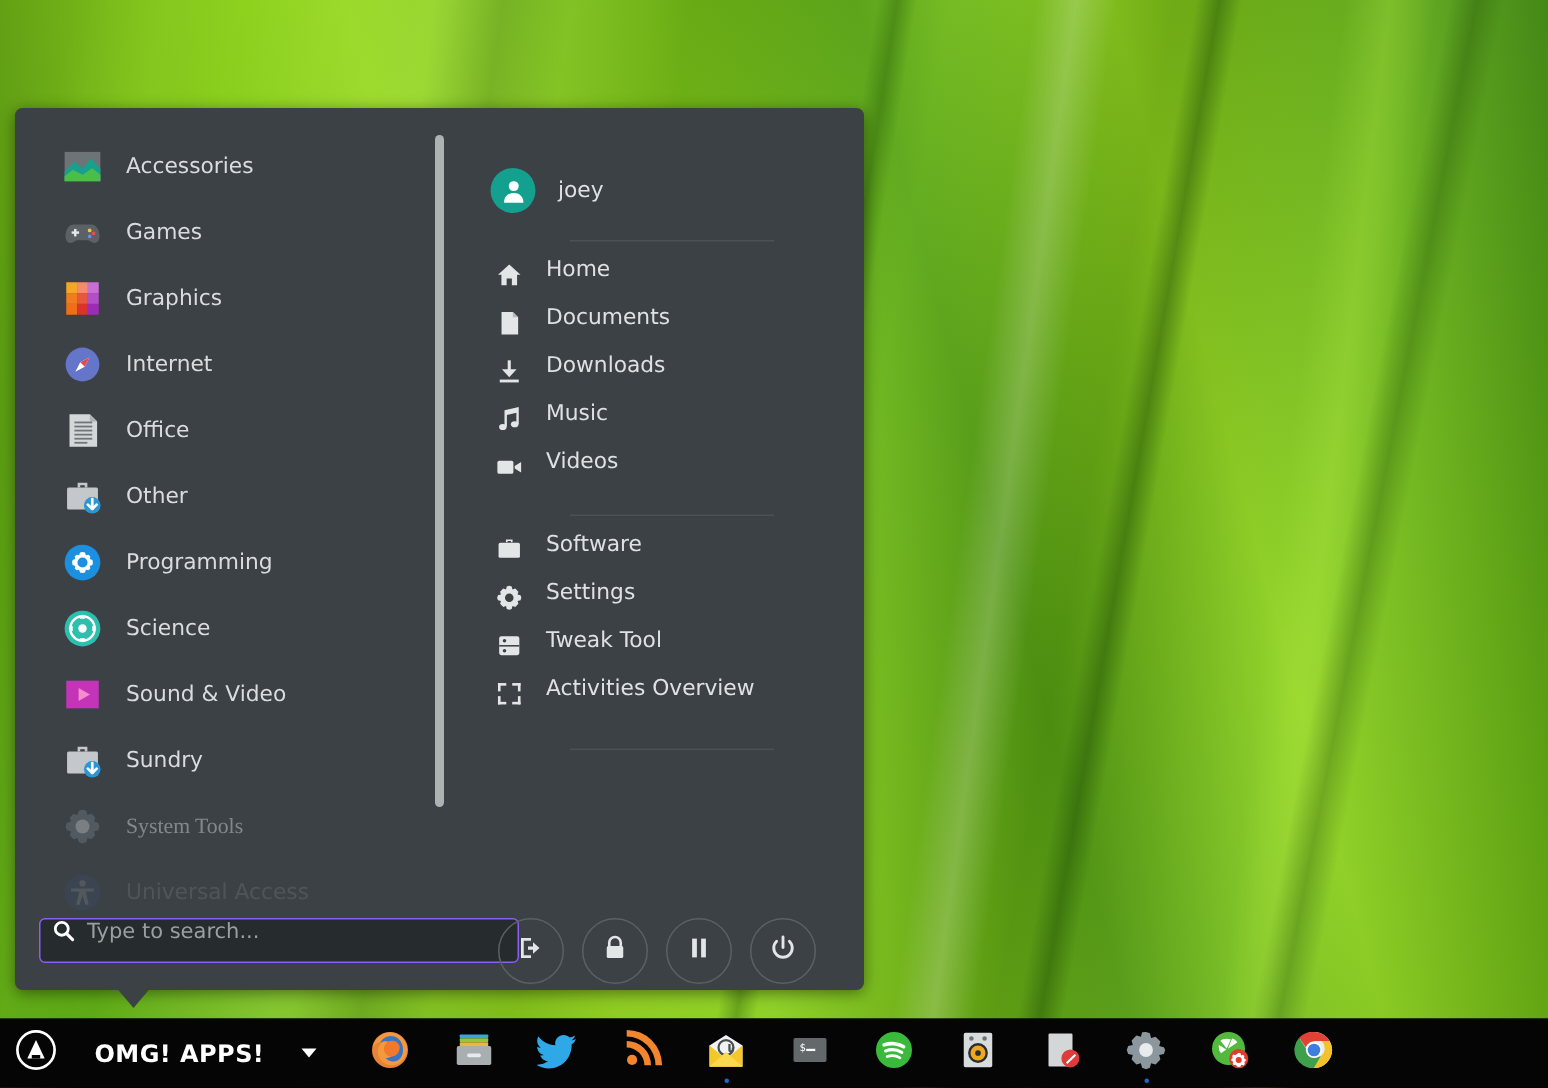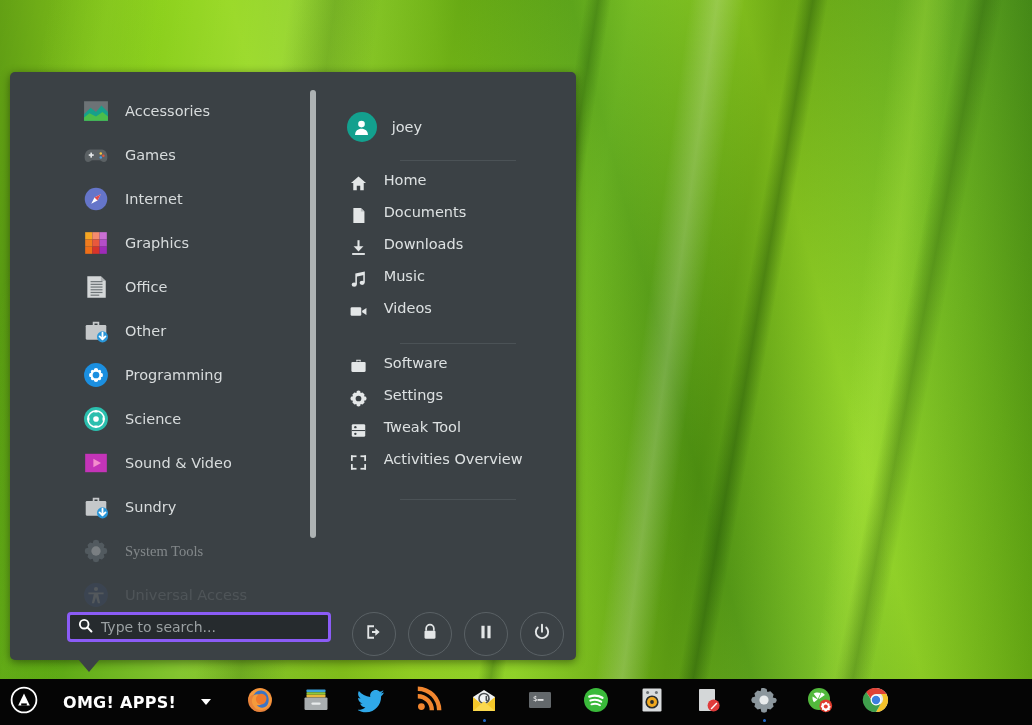--- a/index.html
+++ b/index.html
@@ -51,21 +51,20 @@
     border-left: 11px solid transparent;
     border-right: 11px solid transparent;
     border-top: 13px solid #3b4145;
   }
 
   
   #category-pane {
     position: relative;
     width: 295px; height: 100%;
     padding-top: 17px;
-    margin-left: 41px;
   }
   #category-list {
     position: relative;
     height: 520px;
     overflow: hidden;
   }
   .cat-item {
     display: flex; align-items: center;
     height: 44px;
     padding-left: 32px;
@@ -86,25 +85,25 @@
   }
   #cat-scrollbar-thumb {
     position: absolute; left: 0; top: 0;
     width: 6px; height: 448px;
     background: #adb2b3; border-radius: 3px;
   }
 
   
   #search-box {
     position: absolute; left: 16px; bottom: 18px;
-    width: 264px; height: 30px;
+    width: 320px; height: 30px;
     background: #262b2e;
-    border: 3px solid #8b5cf6;
+    border: 1px solid #8b5cf6;
     border-radius: 4px;
-    display: flex; align-items: center;
+    display: flex; align-items: flex-start;
     padding: 0 8px; gap: 8px;
   }
   #search-placeholder {
     color: #9aa0a2; font-size: 14px;
   }
 
   
   #places-pane {
     width: 271px; height: 100%;
     position: relative;
@@ -211,39 +210,39 @@
               <rect x="5.3" y="11.3" width="4.6" height="1.5" fill="#e6e9ea"></rect>
               <rect x="6.8" y="9.8" width="1.5" height="4.6" fill="#e6e9ea"></rect>
               <circle cx="16.4" cy="10.7" r="1.15" fill="#f5c542"></circle>
               <circle cx="18.8" cy="12.6" r="1.15" fill="#e0563f"></circle>
               <circle cx="16.4" cy="14.4" r="1.15" fill="#4e9be0"></circle>
             </svg></span>
           <span class="cat-label">Games</span>
         </div>
         <div class="cat-item">
           <span class="cat-icon"><svg width="26" height="26" viewBox="0 0 24 24">
-              <circle cx="12" cy="12" r="10.4" fill="#6575c9"></circle>
-              <path d="M16.4 7.6 L10.6 10.6 L7.6 16.4 L13.4 13.4 Z" fill="#ffffff"></path>
-              <path d="M16.4 7.6 L13.4 13.4 L10.6 10.6 Z" fill="#e24b4b"></path>
-            </svg></span>
-          <span class="cat-label">Internet</span>
-        </div>
-        <div class="cat-item">
-          <span class="cat-icon"><svg width="26" height="26" viewBox="0 0 24 24">
               <rect x="2" y="2" width="6.66" height="6.66" fill="#f5a623"></rect>
               <rect x="8.66" y="2" width="6.66" height="6.66" fill="#f58b6e"></rect>
               <rect x="15.33" y="2" width="6.66" height="6.66" fill="#c96fd4"></rect>
               <rect x="2" y="8.66" width="6.66" height="6.66" fill="#f07c1e"></rect>
               <rect x="8.66" y="8.66" width="6.66" height="6.66" fill="#e8583c"></rect>
               <rect x="15.33" y="8.66" width="6.66" height="6.66" fill="#b44ec8"></rect>
               <rect x="2" y="15.33" width="6.66" height="6.66" fill="#ef6f18"></rect>
               <rect x="8.66" y="15.33" width="6.66" height="6.66" fill="#d8342a"></rect>
               <rect x="15.33" y="15.33" width="6.66" height="6.66" fill="#9e2bb8"></rect>
             </svg></span>
           <span class="cat-label">Graphics</span>
+        </div>
+        <div class="cat-item">
+          <span class="cat-icon"><svg width="26" height="26" viewBox="0 0 24 24">
+              <circle cx="12" cy="12" r="10.4" fill="#6575c9"></circle>
+              <path d="M16.4 7.6 L10.6 10.6 L7.6 16.4 L13.4 13.4 Z" fill="#ffffff"></path>
+              <path d="M16.4 7.6 L13.4 13.4 L10.6 10.6 Z" fill="#e24b4b"></path>
+            </svg></span>
+          <span class="cat-label">Internet</span>
         </div>
         <div class="cat-item">
           <span class="cat-icon"><svg width="26" height="26" viewBox="0 0 24 24">
               <path d="M4 2 H16.5 L21 6.5 V22 H4 Z" fill="#d4d7d8"></path>
               <path d="M16.5 2 L21 6.5 H16.5 Z" fill="#aeb2b4"></path>
               <g fill="#6f7578">
                 <rect x="7" y="6.5" width="11" height="1.1"></rect>
                 <rect x="7" y="9" width="11" height="1.1"></rect>
                 <rect x="7" y="11.5" width="11" height="1.1"></rect>
                 <rect x="7" y="14" width="11" height="1.1"></rect>

